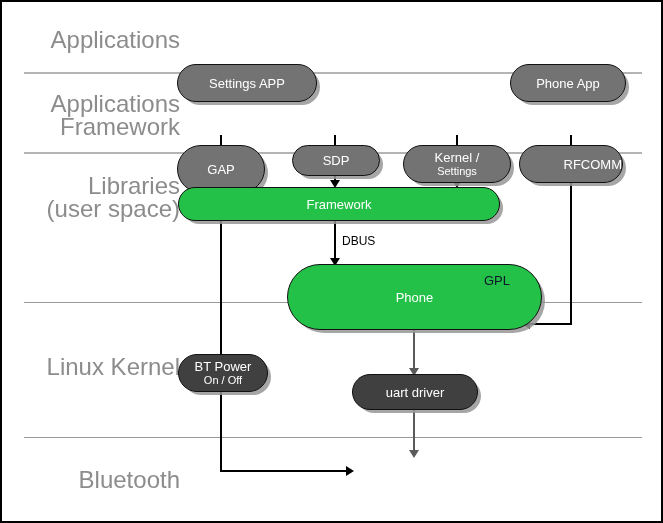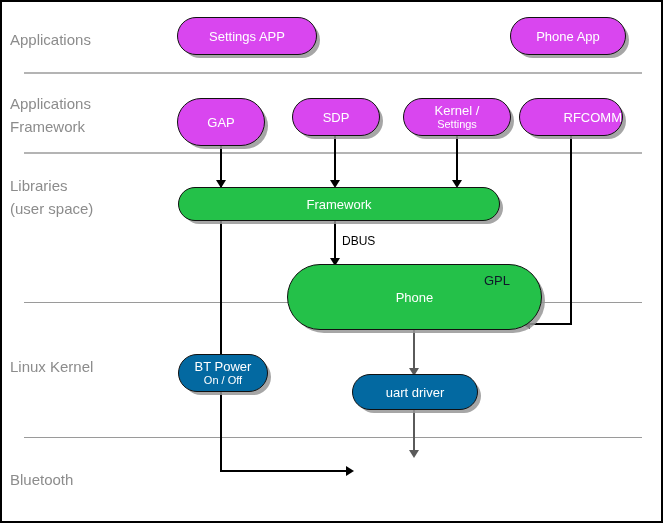--- a/index.html
+++ b/index.html
@@ -14,23 +14,23 @@
     background: #ffffff;
     border: 2px solid #000000;
     box-sizing: border-box;
     overflow: hidden;
     font-family: "Liberation Sans", sans-serif;
   }
   
   .layer-label {
     position: absolute;
     color: #8c8c8c;
-    font-size: 15px;
+    font-size: 24px;
     line-height: 23px;
-    text-align: left;
+    text-align: right;
     white-space: pre-line;
     font-family: "Liberation Sans", sans-serif;
   }
   
   .divider {
     position: absolute;
     left: 22px;
     width: 618px;
     height: 2px;
     background: #b4b4b4;
@@ -46,24 +46,24 @@
     display: flex;
     flex-direction: column;
     align-items: center;
     justify-content: center;
     color: #ffffff;
     font-family: "Liberation Sans", sans-serif;
     text-align: center;
     box-shadow: 4px 4px 0 -1px rgba(150,150,150,0.85);
     z-index: 5;
   }
-  .node.blue  { background: #d946ef; }
+  .node.blue  { background: #737373; margin-top: 47px; }
   .node.green { background: #22c council; }
   .node.green { background: #24c149; }
-  .node.red   { background: #0369a1; }
+  .node.red   { background: #404040; }
 
   .node .line1 { font-size: 13px; line-height: 15px; }
   .node .line2 { font-size: 11px; line-height: 13px; }
 
   
   .conn {
     position: absolute;
     background: #000000;
     z-index: 2;
   }
@@ -161,21 +161,21 @@
   </div>
 
   <div class="node blue" style="left:508px; top:15px; width:116px; height:38px;">
     <span class="line1">Phone App</span>
   </div>
 
   <div class="node blue" style="left:175px; top:96px; width:88px; height:48px;">
     <span class="line1">GAP</span>
   </div>
 
-  <div class="node blue" style="left:290px; top:96px; width:88px; height:38px;">
+  <div class="node blue" style="left:290px; top:96px; width:88px; height:31px;">
     <span class="line1">SDP</span>
   </div>
 
   <div class="node blue" style="left:401px; top:96px; width:108px; height:38px;">
     <span class="line1">Kernel /</span>
     <span class="line2">Settings</span>
   </div>
 
   <div class="node blue" style="left:517px; top:96px; width:104px; height:38px;align-items:flex-end;">
     <span class="line1">RFCOMM</span>

